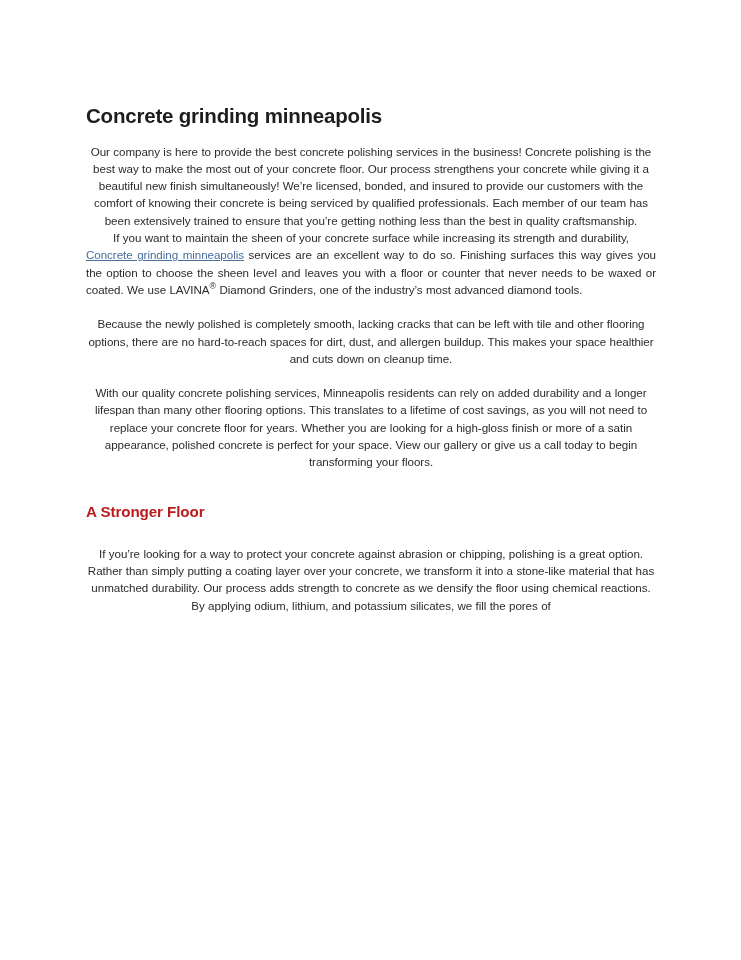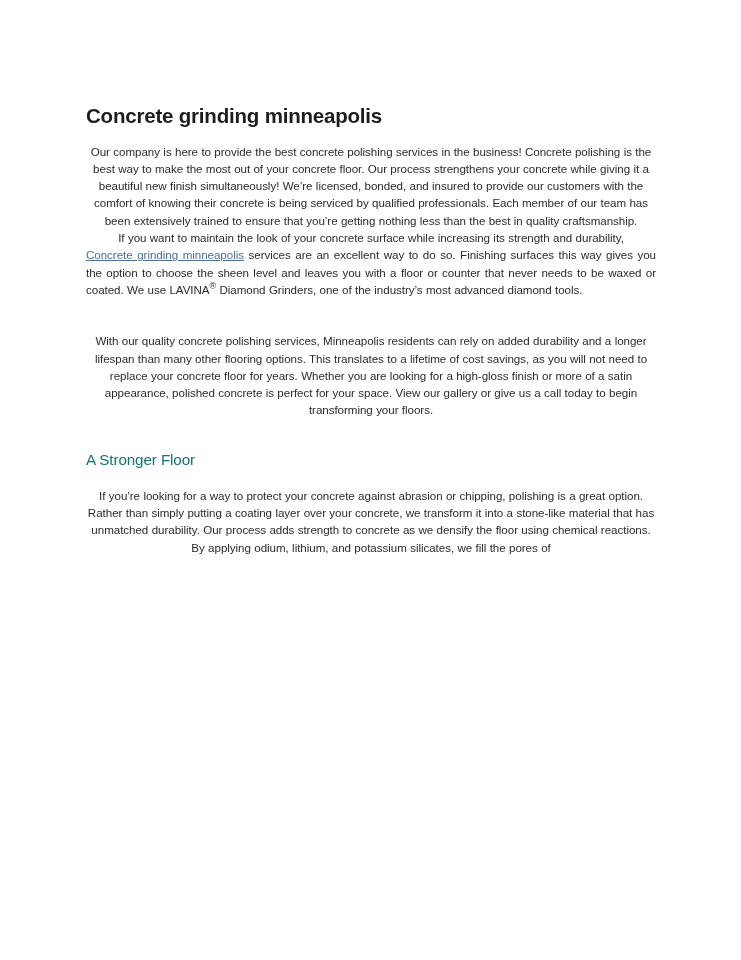--- a/index.html
+++ b/index.html
@@ -34,24 +34,24 @@
     font-size: 20.5px;
     font-weight: bold;
     color: #1d1d1d;
     letter-spacing: -0.2px;
     margin: 0 0 14px 0;
     line-height: 1.2;
   }
 
   .sub-heading {
     font-size: 15.2px;
-    font-weight: normal;
-    color: #0f766e;
+    font-weight: bold;
+    color: #b91c1c;
     letter-spacing: -0.1px;
-    margin: 0 0 18px 0;
+    margin: 0 0 24px 0;
     line-height: 1.25;
   }
 
   .para {
     font-size: 11.6px;
     line-height: 17.3px;
     margin: 0;
     color: #2b2b2b;
     text-align: center;
     letter-spacing: -0.05px;
@@ -87,27 +87,28 @@
 
 <div class="page">
   <div class="content">
 
     <h1 class="doc-title">Concrete grinding minneapolis</h1>
 
     <p class="para">Our company is here to provide the best concrete polishing services in the  business! Concrete polishing is the best way to make the most out of your  concrete floor. Our process strengthens your concrete while giving it a beautiful  new finish simultaneously! We’re licensed, bonded, and insured to provide our customers with the  comfort of knowing their concrete is being serviced by  qualified professionals. Each member  of our team has been extensively trained to  ensure that you’re getting  nothing less than the best in quality craftsmanship.</p>
 
 
 
-    <p class="para">If you want to maintain the look of your concrete surface while increasing its  strength and durability,</p>
+    <p class="para">If you want to maintain the sheen of your concrete surface while increasing its  strength and durability,</p>
 
     <p class="para justify"><a class="doclink" href="#">Concrete grinding minneapolis</a><span> services are an excellent  way to do so. Finishing surfaces this way gives you the option to choose the  sheen level and leaves you with a floor or counter that never needs to be waxed or  coated. We use LAVINA</span><span class="reg-mark">®</span><span> Diamond Grinders, one of the industry’s most advanced  diamond tools.</span></p>
 
     <div class="blank-line"></div>
 
 
+    <p class="para">Because the newly polished is completely smooth, lacking cracks that can be left  with tile and other flooring options, there are no hard-to-reach spaces for dirt,  dust, and allergen buildup. This makes your space healthier and cuts down on  cleanup time.</p>
 
     <div class="blank-line"></div>
 
     <p class="para">With our quality concrete polishing services, Minneapolis residents can rely on  added durability and a longer lifespan than many other flooring options. This  translates to a lifetime of cost savings, as you will not need to  replace your  concrete floor for years. Whether you are looking for a high-gloss finish or more of  a satin appearance, polished concrete is perfect for your space. View our gallery  or give us a call today to begin transforming your floors.</p>
 
     <div class="gap-before-heading"></div>
 
     <h2 class="sub-heading">A Stronger Floor</h2>
 
     <p class="para">If you’re looking for a way to protect your concrete against abrasion or chipping,  polishing is a great option. Rather than simply putting a coating layer over your  concrete, we transform it into a stone-like material that has unmatched durability.  Our process adds strength to concrete as we densify the floor using chemical  reactions. By applying odium, lithium, and potassium silicates, we fill the pores of</p>

